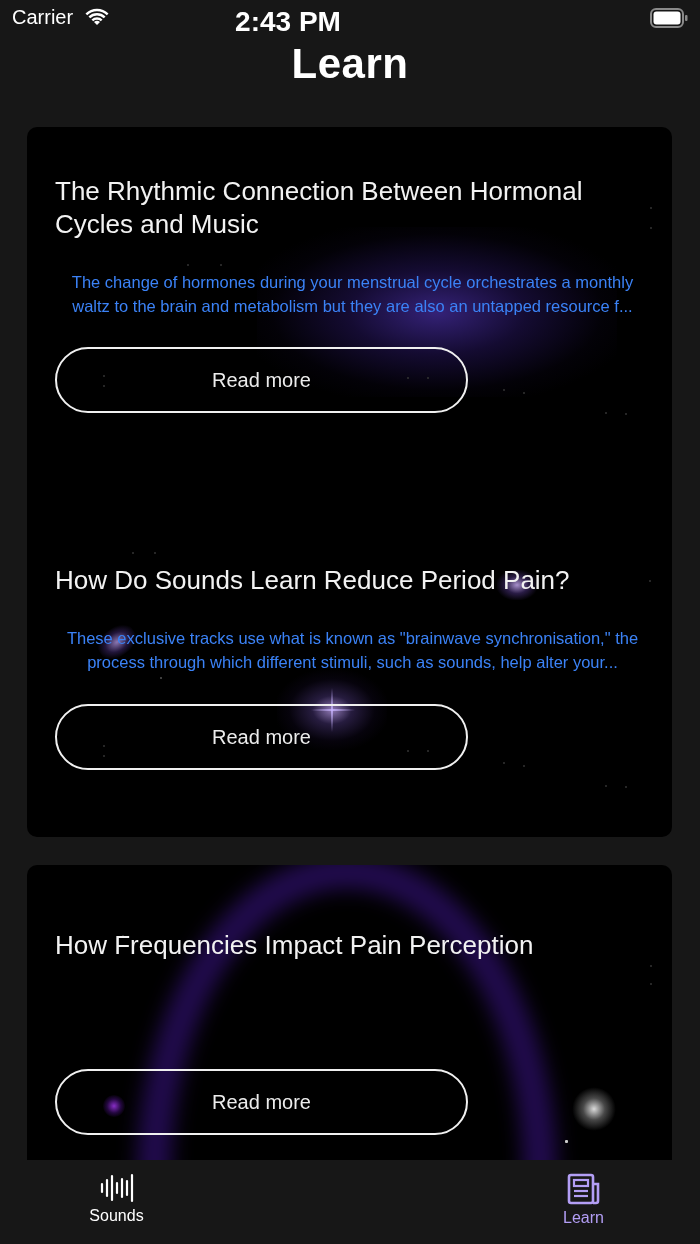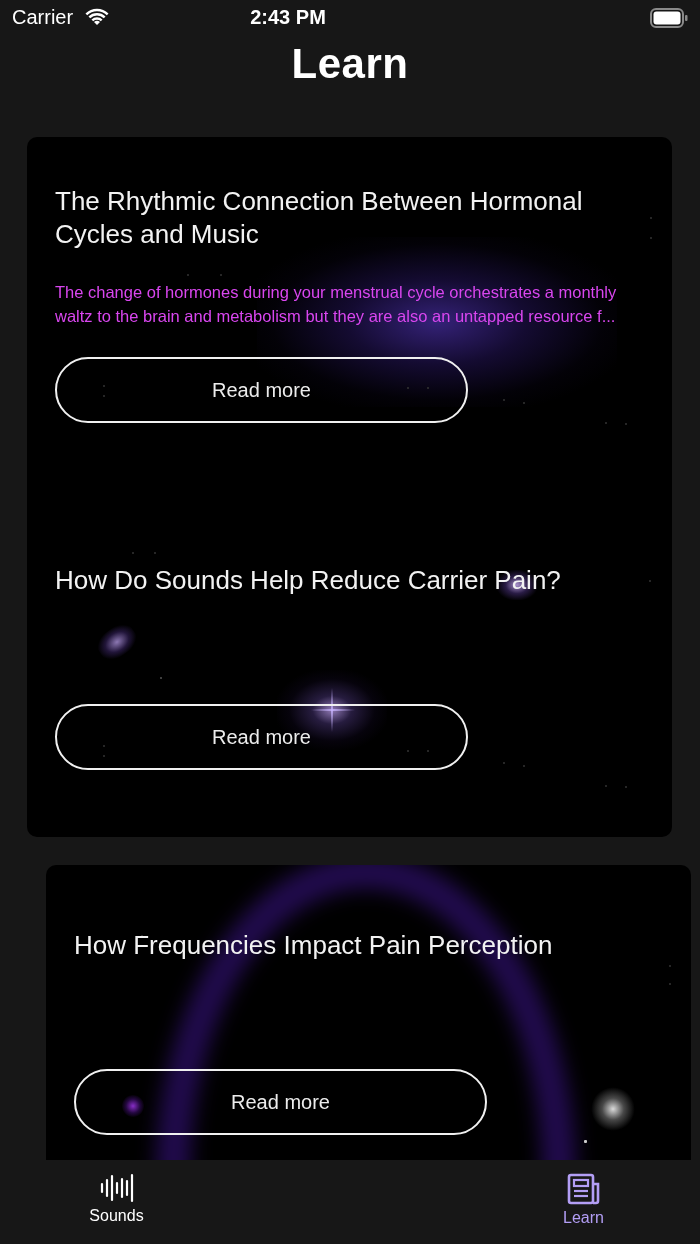--- a/index.html
+++ b/index.html
@@ -2,29 +2,29 @@
 <html><head>
 <meta charset="utf-8">
 <style>
   * { box-sizing: border-box; margin: 0; padding: 0; }
   html, body { width: 700px; height: 1244px; overflow: hidden; background: #171717; }
   body { font-family: "Liberation Sans", "DejaVu Sans", sans-serif; color: #fff; position: relative; }
 
   .status-bar { position: absolute; top: 0; left: 0; width: 700px; height: 36px; padding-left: 8px; }
   .carrier { position: absolute; left: 12px; top: 6px; font-size: 20px; color: #fff; }
   .wifi { position: absolute; left: 85px; top: 7px; width: 24px; height: 20px; }
-  .clock { position: absolute; left: 0; width: 576px; top: 6px; text-align: center; font-size: 20px; font-weight: bold; }
+  .clock { position: absolute; left: 0; width: 576px; top: 6px; text-align: center; font-size: 28px; font-weight: bold; }
   .battery { position: absolute; left: 650px; top: 8px; width: 38px; height: 20px; }
 
   .page-title { position: absolute; top: 40px; left: 0; width: 700px; text-align: center; font-size: 42px; font-weight: bold; letter-spacing: 0.5px; }
 
   .card { position: absolute; left: 27px; width: 645px; background: #000; border-radius: 10px; overflow: hidden; }
   .card .glow { position: absolute; pointer-events: none; }
   .card-title { position: absolute; left: 28px; right: 28px; font-size: 26px; font-weight: 300; line-height: 33px; color: #f2f2f2; }
-  .card-body { position: absolute; left: 28px; right: 22px; font-size: 16.5px; line-height: 24px; color: #d946ef; }
+  .card-body { position: absolute; left: 28px; right: 22px; font-size: 16.5px; line-height: 24px; color: #3b82f6; text-align: center; }
   .read-more { position: absolute; left: 28px; width: 413px; height: 66px; border: 2px solid #f0f0f0; border-radius: 33px; background: transparent; color: #ececec; font-family: "Liberation Sans", sans-serif; font-size: 20px; display: flex; align-items: center; justify-content: center; }
 
   .dot { position: absolute; width: 2px; height: 2px; background: #333; border-radius: 1px; }
 
   .tab-bar { position: absolute; left: 0; top: 1160px; width: 700px; height: 84px; background: #171717; }
   .tab { position: absolute; top: 0; width: 233px; height: 84px; display: flex; flex-direction: column; align-items: center; }
   .tab svg { margin-top: 13px; }
   .tab-label { margin-top: 4px; font-size: 16px; color: #fff; }
   .tab.active .tab-label { color: #b39ef5; }
 </style>
@@ -42,21 +42,21 @@
   <span class="clock">2:43 PM</span>
   <svg class="battery" viewBox="0 0 38 20">
     <rect x="1" y="1" width="32" height="18" rx="5" fill="none" stroke="#8a8a8a" stroke-width="2"></rect>
     <rect x="3.5" y="3.5" width="27" height="13" rx="3" fill="#fff"></rect>
     <rect x="35" y="7" width="2.5" height="6" rx="1" fill="#8a8a8a"></rect>
   </svg>
 </div>
 
 <h1 class="page-title">Learn</h1>
 
-<div class="card" style="top:137px; height:430px;">
+<div class="card" style="top:127px; height:430px;">
   <div class="glow" style="left:230px; top:100px; width:360px; height:170px; background: radial-gradient(ellipse at 50% 50%, rgba(70,45,160,0.75) 0%, rgba(45,25,110,0.45) 35%, rgba(20,10,50,0.15) 65%, rgba(0,0,0,0) 80%);"></div>
   <div class="dot" style="left:160px;top:137px;"></div>
     <div class="dot" style="left:193px;top:137px;"></div>
   <div class="dot" style="left:76px;top:248px;"></div>
     <div class="dot" style="left:76px;top:258px;"></div>
   <div class="dot" style="left:380px;top:250px;"></div>
     <div class="dot" style="left:400px;top:250px;"></div>
   <div class="dot" style="left:476px;top:262px;"></div>
     <div class="dot" style="left:496px;top:265px;"></div>
   <div class="dot" style="left:578px;top:285px;"></div>
@@ -79,25 +79,26 @@
   <div class="dot" style="left:133px;top:177px;background:#555;"></div>
   <div class="dot" style="left:622px;top:80px;"></div>
   <div class="dot" style="left:76px;top:245px;"></div>
     <div class="dot" style="left:76px;top:255px;"></div>
   <div class="dot" style="left:380px;top:250px;"></div>
     <div class="dot" style="left:400px;top:250px;"></div>
   <div class="dot" style="left:476px;top:262px;"></div>
     <div class="dot" style="left:496px;top:265px;"></div>
   <div class="dot" style="left:578px;top:285px;"></div>
     <div class="dot" style="left:598px;top:286px;"></div>
-  <div class="card-title" style="top:64px;">How Do Sounds Help Reduce Carrier Pain?</div>
+  <div class="card-title" style="top:64px;">How Do Sounds Learn Reduce Period Pain?</div>
+  <div class="card-body" style="top:126px;">These exclusive tracks use what is known as "brainwave synchronisation," the process through which different stimuli, such as sounds, help alter your...</div>
   <button class="read-more" style="top:204px;">Read more</button>
 </div>
 
-<div class="card" style="top:865px; height:310px; border-bottom-left-radius:0; border-bottom-right-radius:0;margin-left:19px;">
+<div class="card" style="top:865px; height:310px; border-bottom-left-radius:0; border-bottom-right-radius:0;">
   <div class="glow" style="left:110px; top:-10px; width:420px; height:640px; border-radius:50%; border: 34px solid rgba(60,20,140,0.55); filter: blur(10px);"></div>
   <div class="glow" style="left:76px; top:230px; width:22px; height:22px; border-radius:50%; background: radial-gradient(circle, rgba(150,50,220,0.9) 0%, rgba(90,20,160,0.4) 45%, rgba(0,0,0,0) 75%);"></div>
   <div class="glow" style="left:545px; top:222px; width:44px; height:44px; border-radius:50%; background: radial-gradient(circle, rgba(230,230,230,0.95) 0%, rgba(160,160,160,0.45) 35%, rgba(0,0,0,0) 70%);"></div>
   <div class="dot" style="left:538px;top:275px;width:3px;height:3px;background:#ccc;"></div>
   <div class="dot" style="left:95px;top:70px;"></div>
     <div class="dot" style="left:115px;top:78px;"></div>
   <div class="dot" style="left:623px;top:100px;"></div>
     <div class="dot" style="left:623px;top:118px;"></div>
   <div class="card-title" style="top:64px;">How Frequencies Impact Pain Perception</div>
   <button class="read-more" style="top:204px;">Read more</button>

